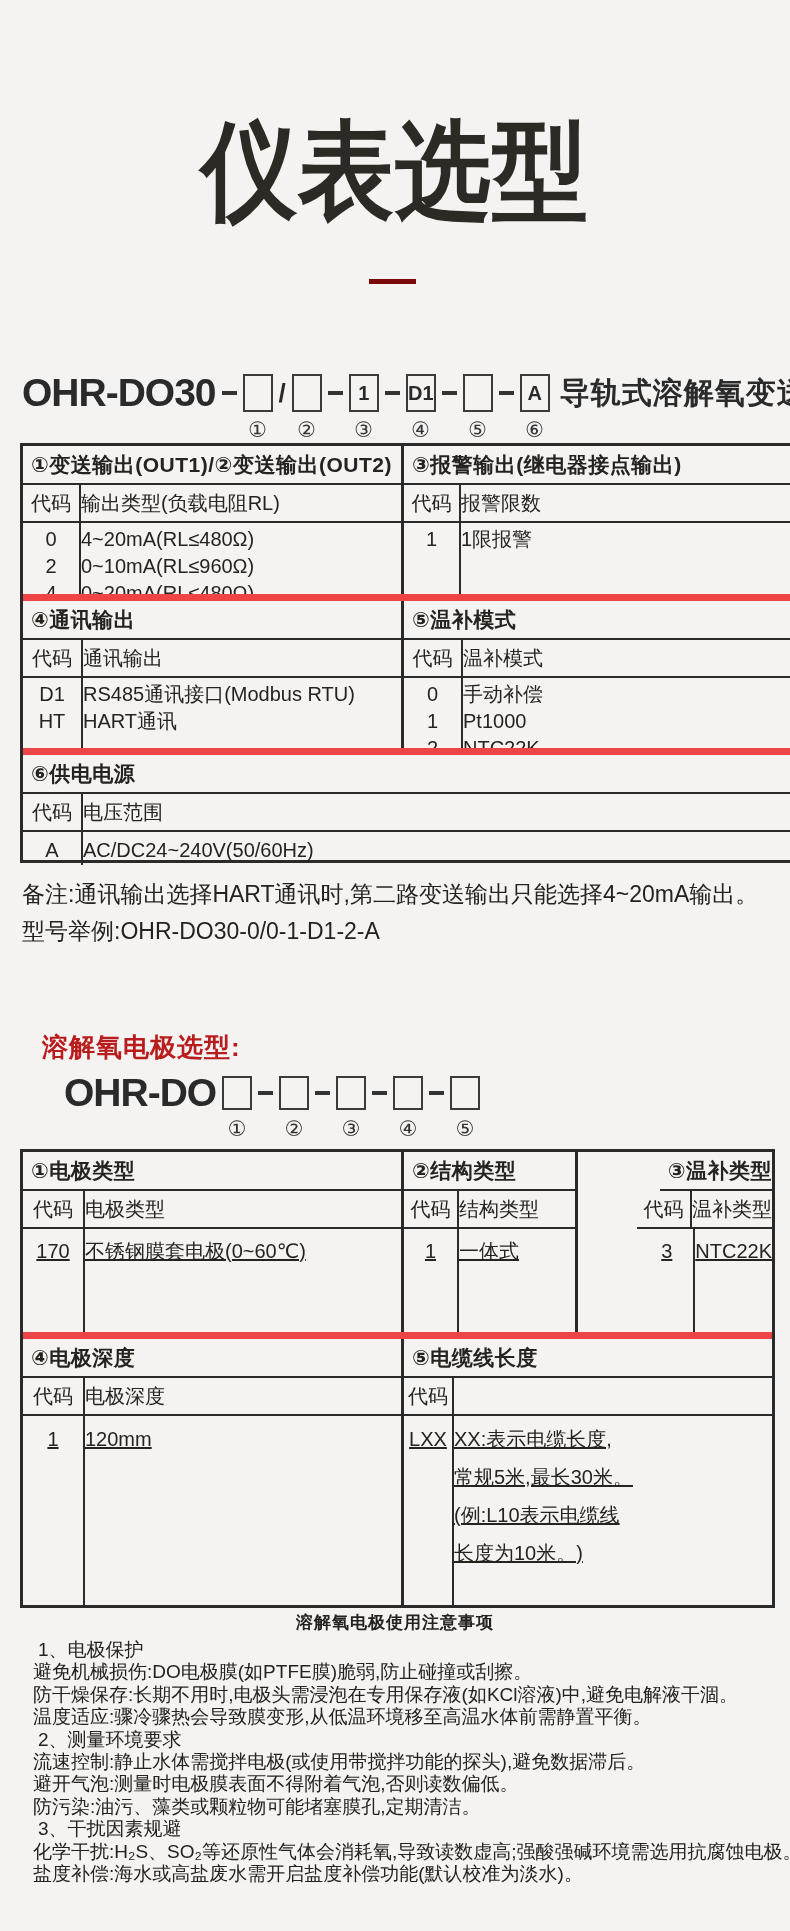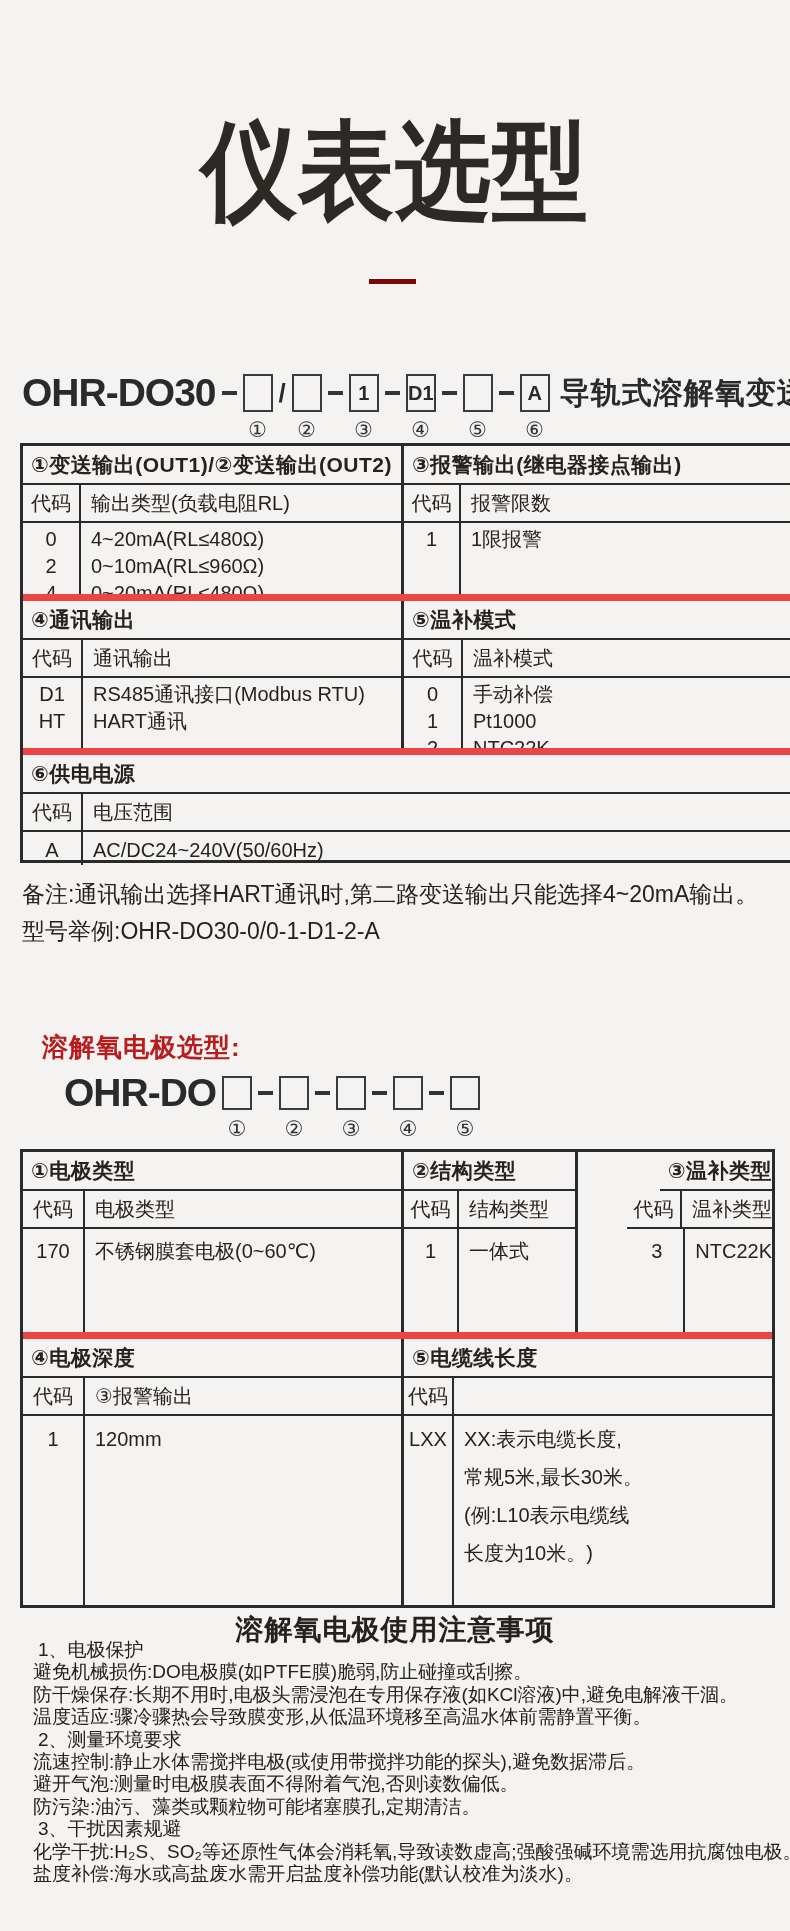--- a/index.html
+++ b/index.html
@@ -41,21 +41,21 @@
   #t2{top:1149px;width:755px;height:459px;}
   .band{display:flex;align-items:stretch;box-sizing:border-box;}
   .band + .band{border-top:7px solid #ef4444;}
   .sec{display:flex;flex-direction:column;box-sizing:border-box;overflow:hidden;}
   .sec + .sec{border-left:3px solid #2a2a2a;}
   .sec-h{font-weight:700;font-size:21px;color:#26231f;border-bottom:2px solid #2a2a2a;
     padding:5px 0 4px 8px;letter-spacing:0.5px;white-space:nowrap;}
   .rowcols{display:flex;border-bottom:2px solid #2a2a2a;}
   .rowcols .code,.rowcols .desc{padding-top:5px;padding-bottom:4px;font-size:20px;}
   .code{flex:none;text-align:center;border-right:2px solid #2a2a2a;box-sizing:border-box;}
-  .desc{flex:1;padding-left:10px;box-sizing:border-box;}
+  .desc{flex:1;box-sizing:border-box;}
   .data{display:flex;flex:1;}
   .data .code{display:flex;flex-direction:column;align-items:center;padding-top:3px;}
   .data .desc{padding-top:3px;}
   .cd,.dd{font-size:20px;line-height:27px;white-space:nowrap;}
   .dd.multi{white-space:pre-line;}
   
   #t1 .band:nth-child(1){height:148px;}
   #t1 .band:nth-child(2){height:154px;}
   #t1 .band:nth-child(3){flex:1;}
   #t1 .band:nth-child(1) .sec:nth-child(1){width:378px;}
@@ -76,38 +76,38 @@
   #t2 .band:nth-child(1) .sec:nth-child(1){width:378px;}
   #t2 .band:nth-child(1) .sec:nth-child(2){width:174px;}
   #t2 .band:nth-child(1) .sec:nth-child(3){flex:1;align-items:flex-end;}
   #t2 .band:nth-child(1) .sec:nth-child(1) .code{width:62px;}
   #t2 .band:nth-child(1) .sec:nth-child(2) .code{width:55px;}
   #t2 .band:nth-child(1) .sec:nth-child(3) .code{width:55px;}
   #t2 .band:nth-child(2) .sec:nth-child(1){width:378px;}
   #t2 .band:nth-child(2) .sec:nth-child(2){flex:1;}
   #t2 .band:nth-child(2) .sec:nth-child(1) .code{width:62px;}
   #t2 .band:nth-child(2) .sec:nth-child(2) .code{width:50px;}
-  #t2 .data .cd,#t2 .data .dd{line-height:28px;}
+  #t2 .data .cd,#t2 .data .dd{line-height:28px;text-decoration:underline;}
   #t2 .data .code{padding-top:8px;}
   #t2 .data .desc{padding-top:8px;}
   #t2 .band:nth-child(2) .data .cd,
   #t2 .band:nth-child(2) .data .dd{line-height:38px;}
   #t2 .band:nth-child(2) .data .code{padding-top:4px;}
   #t2 .band:nth-child(2) .data .desc{padding-top:4px;}
 
   
   .notes{position:absolute;left:22px;top:876px;font-size:23px;font-weight:500;color:#242220;}
   .notes div{line-height:37px;white-space:nowrap;}
 
   
   .elec-heading{position:absolute;left:42px;top:1030px;font-size:26px;font-weight:700;color:#b91c1c;letter-spacing:1px;}
 
   
   .prec-title{position:absolute;left:0;top:1611px;width:100%;text-align:center;
-    font-size:28px;font-weight:700;color:#242220;letter-spacing:1px;}
+    font-size:17px;font-weight:700;color:#242220;letter-spacing:1px;}
   .prec-lines{position:absolute;left:33px;top:1639px;font-size:19px;color:#242220;}
   .prec-lines div{height:22.4px;line-height:22.4px;white-space:nowrap;}
   .prec-lines div.num{padding-left:5px;}
 </style>
 </head>
 <body>
 
 <div class="page">
   <div class="big-title">仪表选型</div>
   <div class="red-divider"></div>
@@ -406,21 +406,21 @@
               <div class="dd">NTC22K</div>
             </div>
           </div>
         </div>
       </div>
       <div class="band">
         <div class="sec">
           <div class="sec-h">④电极深度</div>
           <div class="rowcols">
             <div class="code">代码</div>
-            <div class="desc">③报警输出</div>
+            <div class="desc">电极深度</div>
           </div>
           <div class="data">
             <div class="code">
               <div class="cd">1</div>
             </div>
             <div class="desc">
               <div class="dd">120mm</div>
             </div>
           </div>
         </div>

